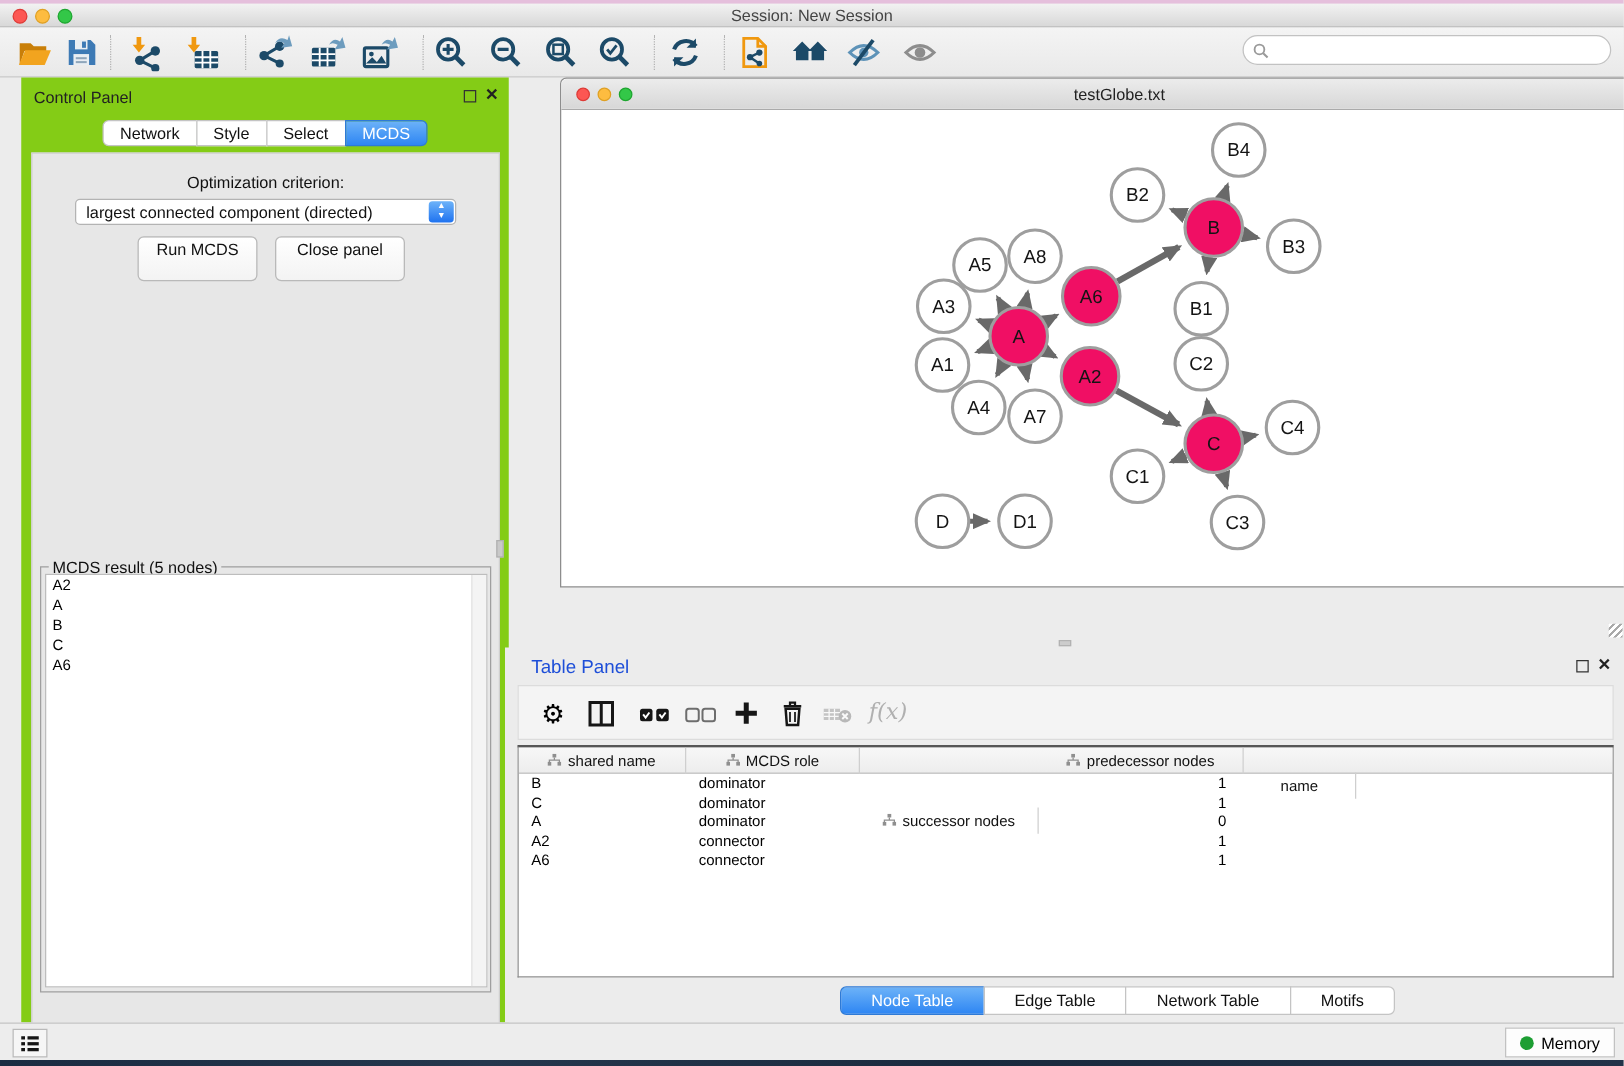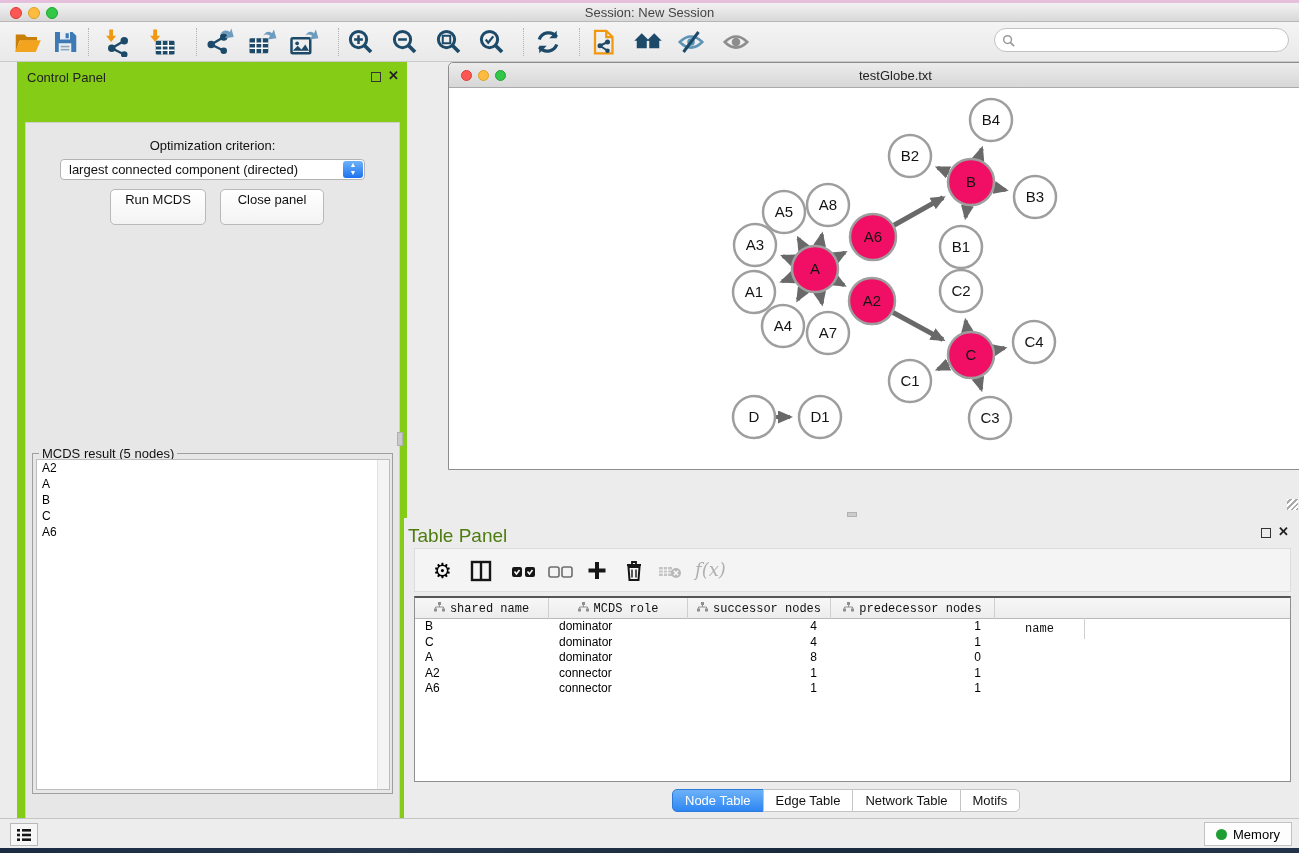--- a/index.html
+++ b/index.html
@@ -67,37 +67,37 @@
   #net-titlebar .tl.red{left:12px;} #net-titlebar .tl.yel{left:29px;} #net-titlebar .tl.grn{left:46px;}
   #net-title { width:100%; text-align:center; font-size:13px; color:#222; line-height:25px; }
   #graph-svg { position:absolute; left:0; top:26px; }
   #net-vthumb { left:397px; top:432px; width:6px; height:14px; background:#c9c9c9; border:1px solid #b0b0b0; }
   #net-hthumb { left:847px; top:512px; width:10px; height:5px; background:#cccccc; border:1px solid #b2b2b2; }
   #net-grip { left:1287px; top:499px; width:11px; height:11px;
     background:repeating-linear-gradient(135deg,#ffffff 0 2px,#a9a9a9 2px 4px); }
 
   
   #table-panel { left:404px; top:518px; width:895px; height:300px; background:#ececec; }
-  #tp-header { position:absolute; left:4px; top:7px; font-size:19px; color:#4d7c0f; }
+  #tp-header { position:absolute; left:21px; top:7px; font-size:15px; color:#1d4ed8; }
   #tp-float{ right:28px; } #tp-close{ right:10px; }
   #tp-toolbar { position:absolute; left:10px; top:30px; width:877px; height:44px;
     background:#f4f4f4; border:1px solid #dcdcdc; }
   .tpi { position:absolute; top:10px; height:24px; }
   #fx-label { font-family:"DejaVu Serif", serif; font-style:italic; font-size:18px; color:#b0b0b0; }
   #node-table { position:absolute; left:10px; top:78px; width:877px; height:186px; background:#fff;
     border:1px solid #8f8f8f; border-top:2px solid #555; overflow:hidden; }
   #thead { display:flex; height:21px; background:linear-gradient(#f7f7f7,#ededed); border-bottom:1px solid #b9b9b9; }
   .hcell { display:flex; align-items:center; justify-content:center; gap:5px;
-    border-right:1px solid #cfcfcf; font-size:12px; color:#111; height:21px;font-family:Liberation Mono, monospace; }
+    border-right:1px solid #cfcfcf; font-size:12px; color:#111; height:21px; }
   .trow { display:flex; height:15.6px; }
   .tcell { font-size:12px; color:#000; line-height:15.5px; white-space:nowrap; overflow:hidden; }
-  .c0{width:134px;} .c1{width:139px;} .c2{width:143px;} .c3{width:164px;} .c4{width:90px;margin-top:20px;}
+  .c0{width:134px;} .c1{width:139px;} .c2{width:143px;margin-top:48px;} .c3{width:164px;} .c4{width:90px;margin-top:20px;}
   .al{ padding-left:10px; text-align:left; } .ar{ padding-right:14px; text-align:right; }
   #bottom-tabs { left:672px; top:789px; }
-  #bottom-tabs .seg-tab { padding:3px 12px; }
+  #bottom-tabs .seg-tab { padding:3px 24px; }
 
   
   #statusbar { left:0; top:818px; width:1299px; height:30px; background:#ededed; border-top:1px solid #c4c4c4; }
   #list-btn { position:absolute; left:10px; top:4px; width:28px; height:23px; background:#f6f6f6;
     border:1px solid #b9b9b9; display:flex; align-items:center; justify-content:center; }
   #memory-btn { position:absolute; right:7px; top:3px; width:88px; height:24px; background:#fdfdfd;
     border:1px solid #c2c2c2; display:flex; align-items:center; justify-content:center; gap:6px; font-size:13px; color:#000; }
   #memory-dot { width:11px; height:11px; border-radius:50%; background:#1d9e33; }
   #bottom-strip { left:0; top:848px; width:1299px; height:5px; background:linear-gradient(90deg,#1b2c42,#25374d 30%,#1a2a3e 60%,#223349); }
 </style>
@@ -235,20 +235,26 @@
         <path d="M9.2 9.2 L13 13" stroke="#9a9a9a" stroke-width="1.8"></path>
       </svg>
     <input placeholder="" style="">
   </div>
 </div>
 
 <div id="control-panel" class="abs">
   <div id="cp-header">Control Panel</div>
   <span id="cp-float" class="panel-float"></span>
   <span id="cp-close" class="panel-close">✕</span>
+  <div id="control-tabs" class="segrow">
+      <div class="seg-tab">Network</div>
+      <div class="seg-tab">Style</div>
+      <div class="seg-tab">Select</div>
+      <div class="seg-tab active">MCDS</div>
+    </div>
   <div id="cp-body">
     <div id="opt-select">
       <span>largest connected component (directed)</span>
       <span id="opt-stepper">▲<br>▼</span>
     </div>
     <div id="opt-label">Optimization criterion:</div>
     <div id="run-btn" class="cp-btn">Run MCDS</div>
     <div id="closep-btn" class="cp-btn">Close panel</div>
     <div id="mcds-fieldset">
       <span id="mcds-legend">MCDS result (5 nodes)</span>

